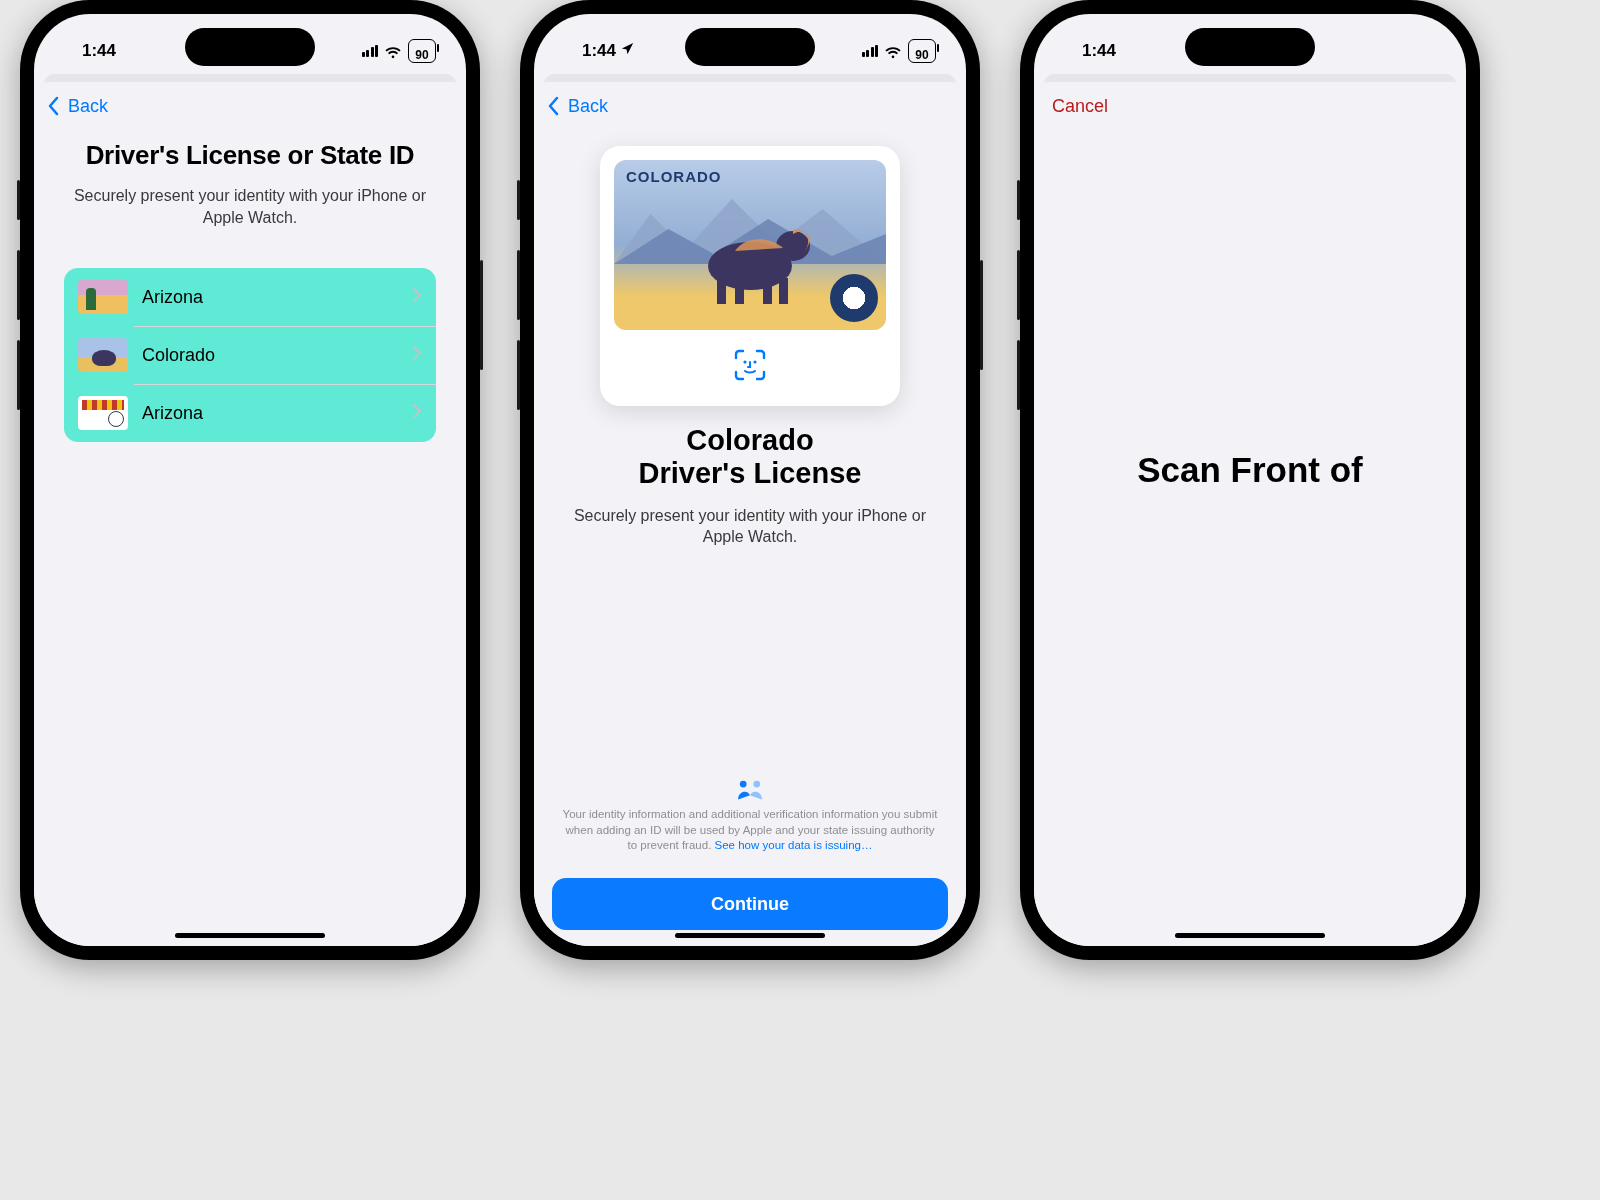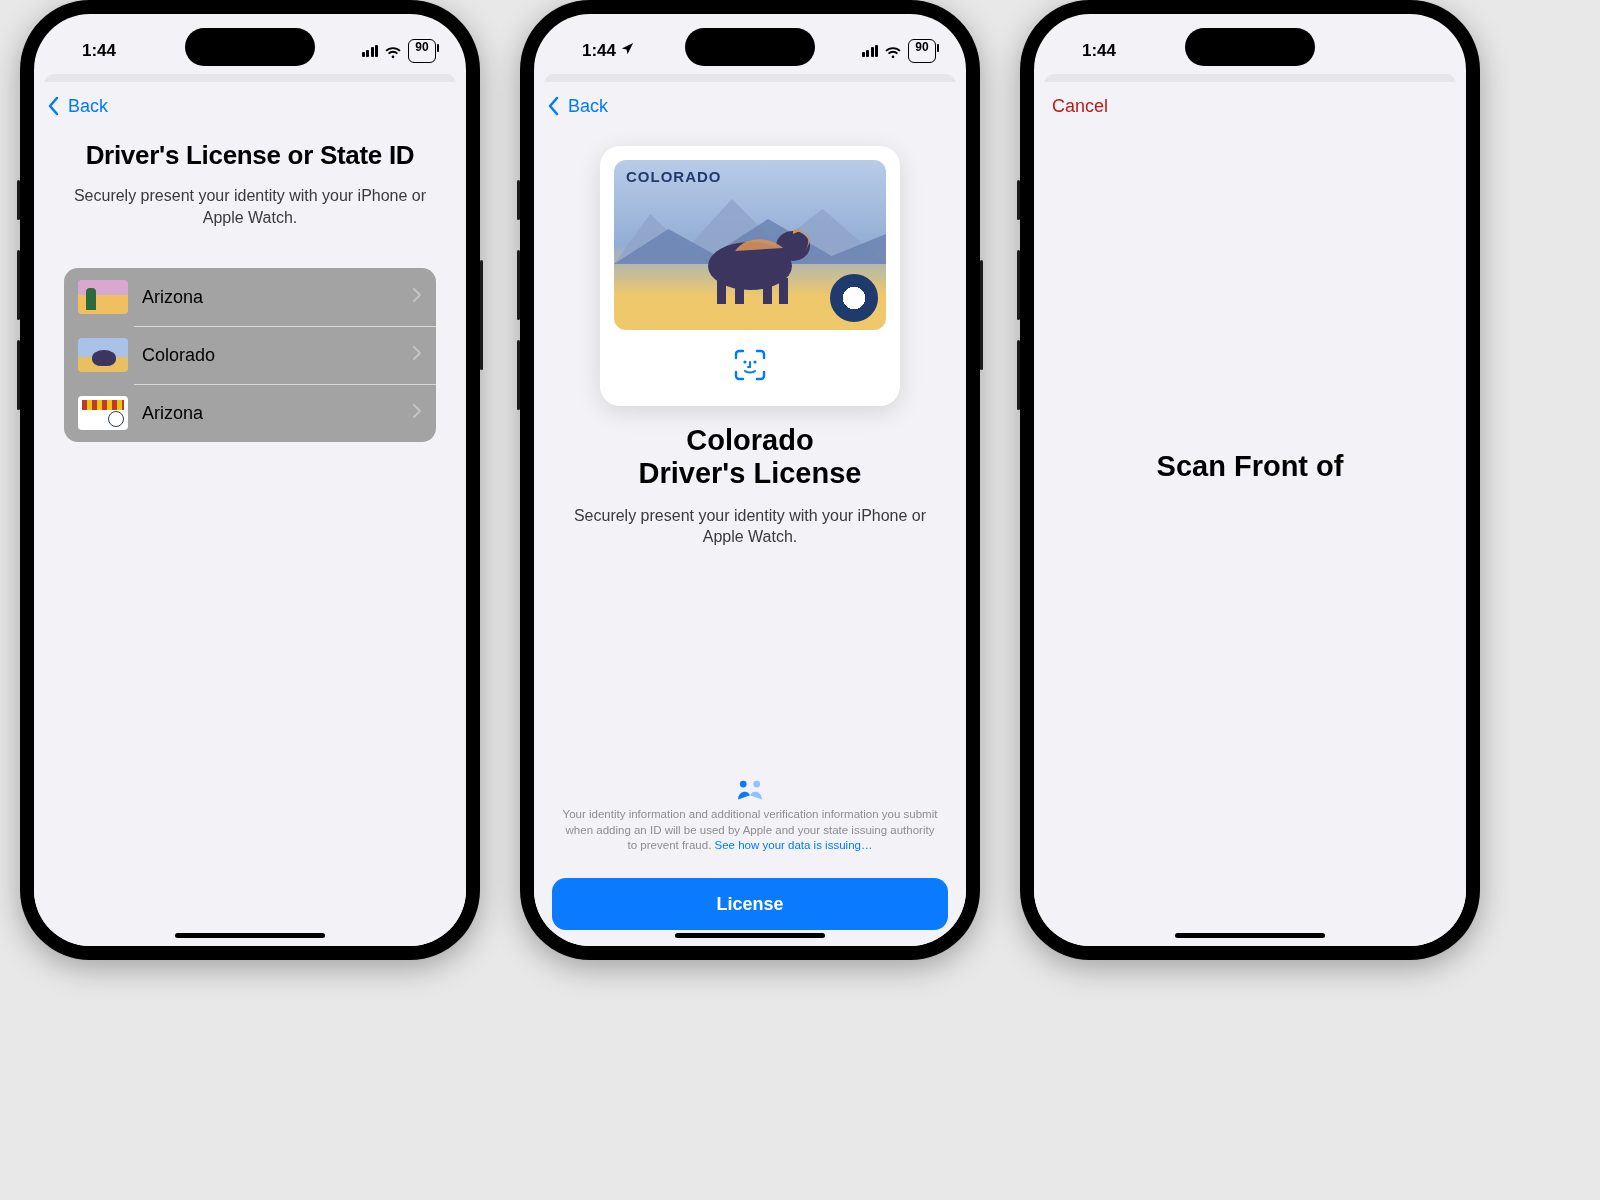--- a/index.html
+++ b/index.html
@@ -69,21 +69,21 @@
   .status-left { display:flex; align-items:center; gap:4px;margin-left:8px;}
   .status-right { display: flex; align-items: center; gap: 6px; }
   .signal-bars { display:flex; align-items:flex-end; gap:1.5px; height:12px;}
   .signal-bars span { width:3px; background:#000; border-radius:1px;}
   .signal-bars span:nth-child(1){height:5px;}
   .signal-bars span:nth-child(2){height:7px;}
   .signal-bars span:nth-child(3){height:10px;}
   .signal-bars span:nth-child(4){height:12px;}
   .wifi-icon { width:18px; height:14px; }
   .battery-pill {
-    border:1.5px solid #000; border-radius:6px; padding:0 3px; font-size:12px;
+    border:1.5px solid #000; border-radius:6px; padding:8px 3px; font-size:12px;
     font-weight:700; min-width:28px; text-align:center; line-height:15px; height:24px;
     position:relative;
   }
   .battery-pill::after{
     content:""; position:absolute; right:-4px; top:4px; width:2.5px; height:8px;
     background:#000; border-radius:1px;
   }
   .sheet-stub {
     height: 10px;
     background: #e5e5ea;
@@ -117,21 +117,21 @@
   .nav-cancel { color:#b91c1c; font-size:18px; padding-left:6px; cursor:pointer;}
   .content { padding: 10px 24px 0 24px; text-align:center; }
   h1.title {
     font-size: 26px; font-weight: 700; line-height:1.2; letter-spacing:-0.3px;
   }
   .subtitle {
     font-size: 16px; color:#3a3a3c; margin-top:14px; line-height:1.35;
   }
   .state-list {
     margin: 40px 6px 0 6px;
-    background: #a3a3a3;
+    background: #5eead4;
     border-radius: 14px;
     overflow: hidden;
   }
   .state-row {
     display:flex; align-items:center; padding: 12px 14px; gap:14px;
     cursor:pointer; position:relative;
   }
   .state-row + .state-row::before{
     content:""; position:absolute; top:0; left:70px; right:0; height:1px;
     background:#d8d8dc;
@@ -198,21 +198,21 @@
     margin: 10px 18px 16px 18px;
     background:#0a7aff; color:#fff; font-size:18px; font-weight:600;
     border:none; border-radius:14px; height:52px; cursor:pointer;
   }
   .home-indicator{
     position:absolute; bottom:8px; left:50%; transform:translateX(-50%);
     width:150px; height:5px; background:#000; border-radius:3px;
   }
   
   .s3-content{ padding: 0 22px; text-align:center; margin-top:320px;}
-  .s3-title{ font-size:29px; font-weight:700;}
+  .s3-title{ font-size:35px; font-weight:700;}
   .s3-body{ font-size:16px; color:#3a3a3c; margin-top:14px; line-height:1.4;} 
   .loc-arrow svg{width:15px;height:15px;}
 </style>
 </head>
 <body>
 
 <div class="stage">
 
   <div class="phone">
     <div class="phone-side-btn side-left-1"></div>
@@ -378,21 +378,21 @@
               <circle cx="28" cy="6" r="4" fill="#8fc2ff"></circle>
               <path d="M6 24c0-6 4-9 8-9 3 0 5 2 6 4" fill="#0a7aff"></path>
               <path d="M34 24c0-6-4-9-8-9-3 0-5 2-6 4" fill="#8fc2ff"></path>
             </svg>
           </div>
           <p class="privacy-text">
             <span>Your identity information and additional verification information you submit when adding an ID will be used by Apple and your state issuing authority to prevent fraud. </span><span class="link">See how your data is issuing…</span>
           </p>
         </div>
 
-        <button class="primary-btn">License</button>
+        <button class="primary-btn">Continue</button>
       </div>
       <div class="home-indicator"></div>
     </div>
   </div>
 
   <div class="phone">
     <div class="phone-side-btn side-left-1"></div>
     <div class="phone-side-btn side-left-2"></div>
     <div class="phone-side-btn side-left-3"></div>
     <div class="screen">

